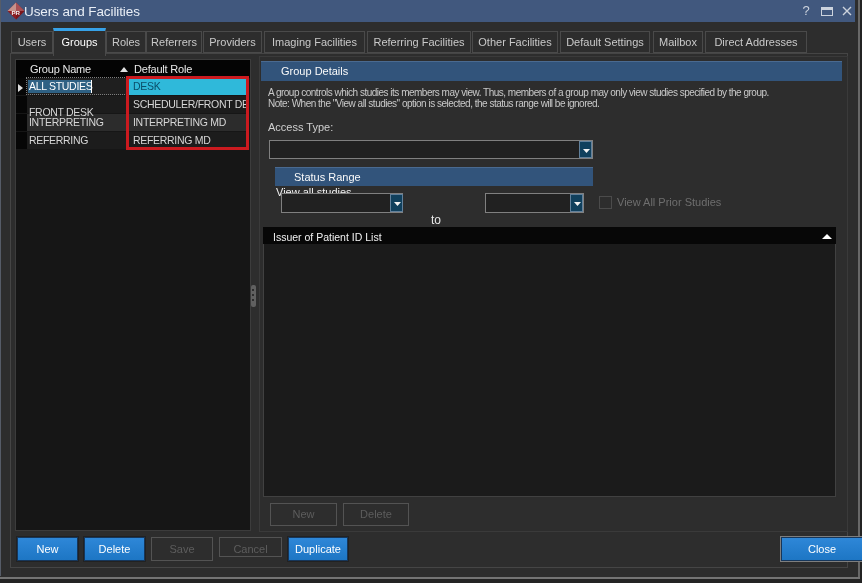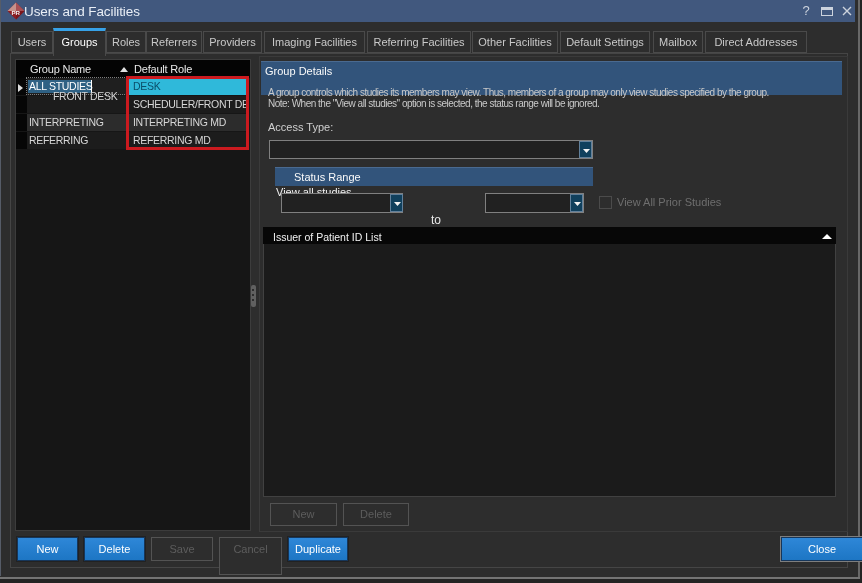--- a/index.html
+++ b/index.html
@@ -111,36 +111,36 @@
 <div class="abs" style="left:128px; top:114px; width:119px; height:17px; background:#2c2c2c;"></div>
 <div class="abs" style="left:27px; top:132px; width:100px; height:17px; background:#1c1c1c;"></div>
 <div class="abs" style="left:128px; top:132px; width:119px; height:17px; background:#1c1c1c;"></div>
 
 <div class="abs" style="left:26px; top:77px; width:101px; height:18px; border:1px dotted #7e7e7e;"></div>
 <div class="abs" style="left:28px; top:80px; width:63px; height:13px; background:#2f6184;"></div>
 <div class="abs" style="left:29px; top:78px; width:90px; height:17px; line-height:17px; font-size:10.5px; letter-spacing:-0.3px; color:#ffffff;">ALL STUDIES</div>
 <div class="abs" style="left:91px; top:80px; width:1px; height:13px; background:#ffffff;"></div>
 
 <div class="abs row" style="left:133px; top:78px; width:113px; color:#0b4f6b;">DESK</div>
-<div class="abs row" style="left:29px; top:88px;margin-left:24px;">FRONT DESK</div>
+<div class="abs row" style="left:29px; top:104px;">FRONT DESK</div>
 <div class="abs row" style="left:133px; top:96px; width:114px; overflow:hidden; white-space:nowrap;">SCHEDULER/FRONT DE</div>
 <div class="abs row" style="left:29px; top:114px;">INTERPRETING</div>
 <div class="abs row" style="left:133px; top:114px;">INTERPRETING MD</div>
 <div class="abs row" style="left:29px; top:132px;">REFERRING</div>
 <div class="abs row" style="left:133px; top:132px;">REFERRING MD</div>
 
 <div id="redbox"></div>
 
 <div class="abs" style="left:251px; top:285px; width:5px; height:22px; background:#606060; border-radius:2px;"></div>
 <div class="abs" style="left:252px; top:289px; width:2px; height:2px; background:#2d2d2d;"></div>
 <div class="abs" style="left:252px; top:294px; width:2px; height:2px; background:#2d2d2d;"></div>
 <div class="abs" style="left:252px; top:299px; width:2px; height:2px; background:#2d2d2d;"></div>
 
 <div id="rpanel"></div>
-<div class="bluebar" style="left:261px; top:61px; width:581px; height:34px; line-height:19px; padding-left:4px;">Group Details</div>
+<div class="bluebar" style="left:261px; top:61px; width:581px; height:20px; line-height:19px; padding-left:20px;">Group Details</div>
 <div class="abs" style="left:268px; top:88px; font-size:10px; letter-spacing:-0.5px; line-height:10.5px; color:#c9c9c9;">
 A group controls which studies its members may view. Thus, members of a group may only view studies specified by the group.<br>
 Note: When the "View all studies" option is selected, the status range will be ignored.</div>
 <div class="abs" style="left:268px; top:121px; font-size:11px; color:#d0d0d0;">Access Type:</div>
 
 <div class="combo" style="left:269px; top:140px; width:324px; height:19px;"></div>
 <div class="abs" style="left:276px; top:141px; font-size:11px; line-height:17px; color:#f0f0f0;margin-top:43px;">View all studies</div>
 <div class="combobtn" style="left:579px; top:141px; width:13px; height:17px;">
   <svg width="7" height="4" viewBox="0 0 7 4">
       <polygon points="0,0 7,0 3.5,4" fill="#f2f2f2"></polygon>
@@ -170,15 +170,15 @@
 <svg class="abs" style="left:822px; top:234px;" width="10" height="5" viewBox="0 0 10 5">
   <polygon points="5,0 10,5 0,5" fill="#ffffff"></polygon>
 </svg>
 
 <div class="btn-dis" style="left:270px; top:503px; width:67px;">New</div>
 <div class="btn-dis" style="left:343px; top:503px; width:66px;">Delete</div>
 
 <div class="btn-blue" style="left:17px; top:537px; width:61px;">New</div>
 <div class="btn-blue" style="left:84px; top:537px; width:61px;">Delete</div>
 <div class="btn-dis" style="left:151px; top:537px; width:62px; height:24px; line-height:22px;">Save</div>
-<div class="btn-dis" style="left:219px; top:537px; width:63px; height:38px; line-height:22px;">Cancel</div>
+<div class="btn-dis" style="left:219px; top:537px; width:63px; height:20px; line-height:22px;">Cancel</div>
 <div class="btn-blue" style="left:288px; top:537px; width:60px;">Duplicate</div>
 <div class="btn-blue" style="left:781px; top:537px; width:82px; box-shadow:0 0 0 1px #7e7e7e;">Close</div>
 
 </body></html>

